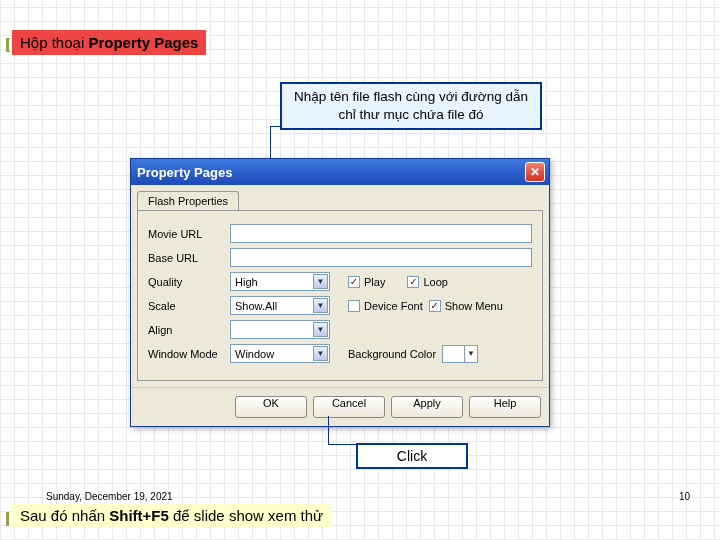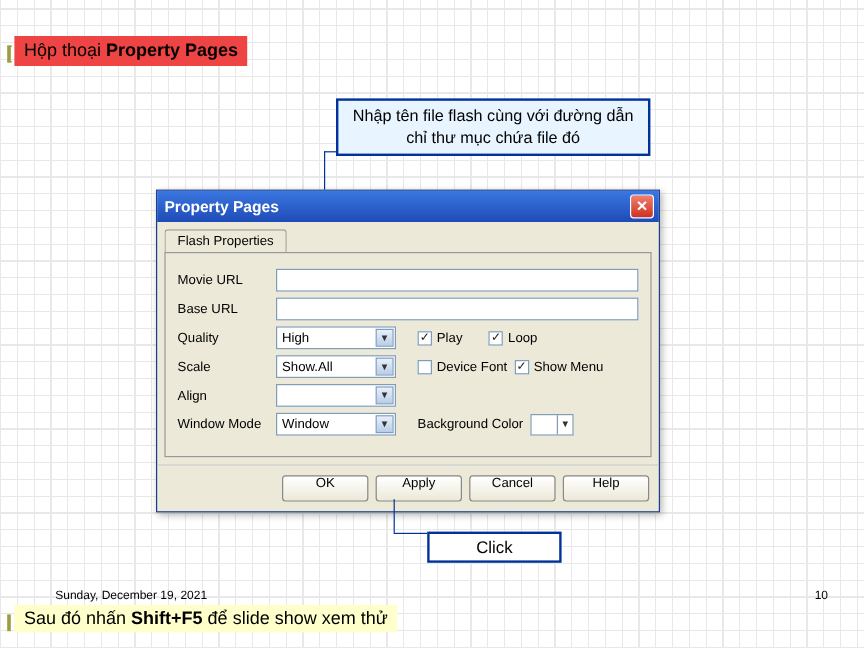--- a/index.html
+++ b/index.html
@@ -304,24 +304,24 @@
         </div>
       </div>
     </div>
 
   </div>
   <div class="btnrow">
     <div class="btn">
         <span>OK</span>
       </div>
     <div class="btn">
+        <span>Cancel</span>
+      </div>
+    <div class="btn">
         <span>Apply</span>
-      </div>
-    <div class="btn">
-        <span>Cancel</span>
       </div>
     <div class="btn">
         <span>Help</span>
       </div>
   </div>
 </div>
 
 <div class="click-line"></div>
 <div class="click-line2"></div>
 <div class="click-call">

